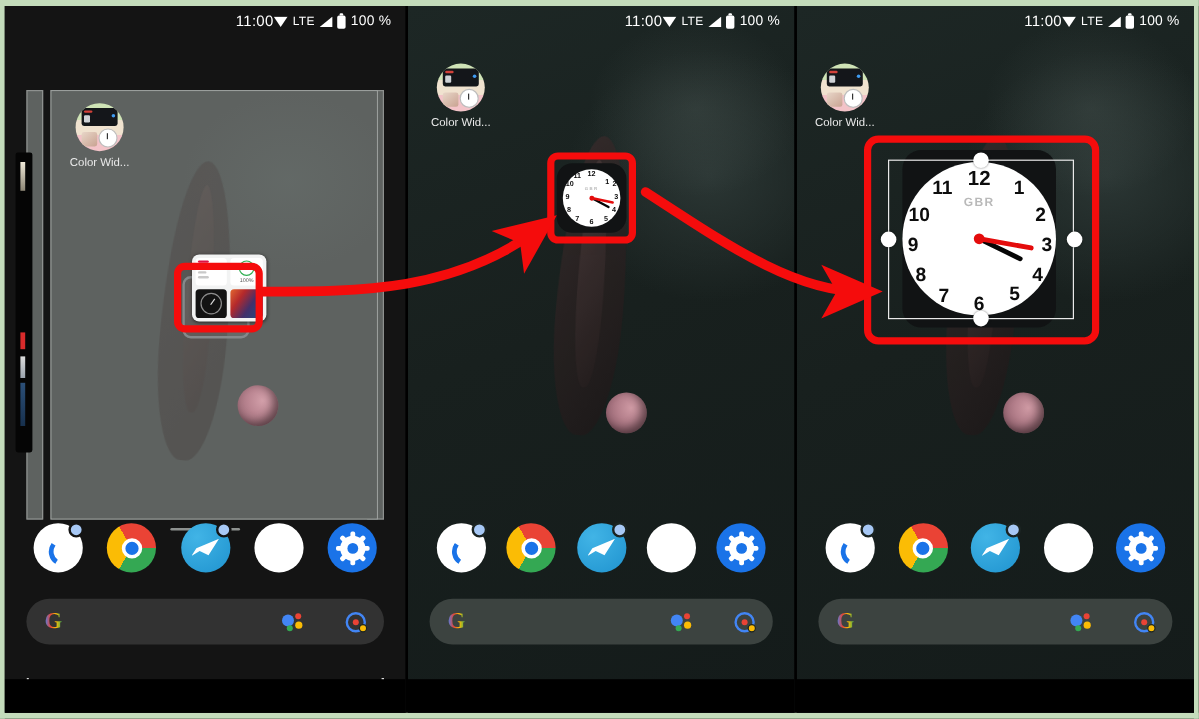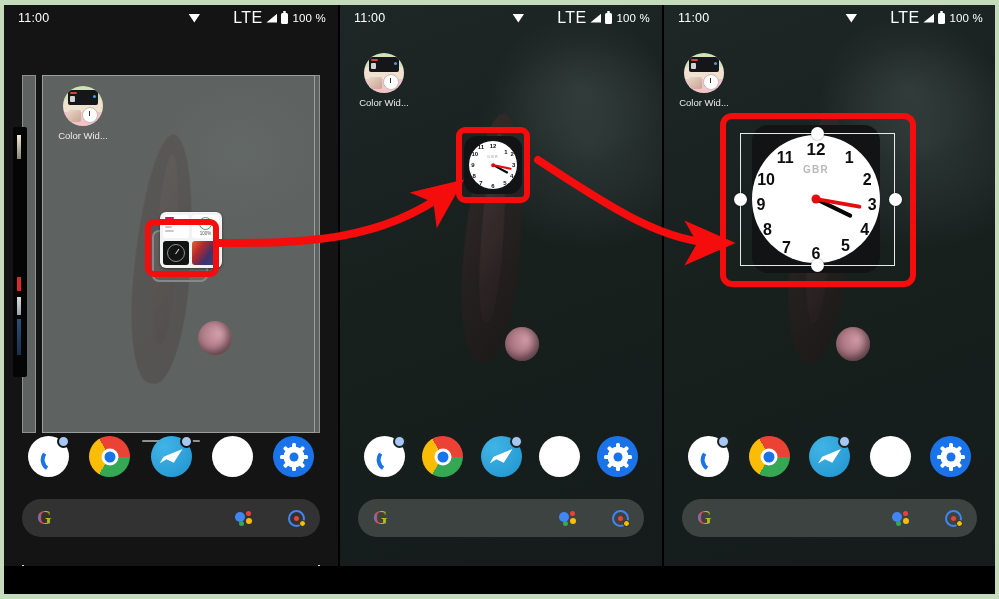--- a/index.html
+++ b/index.html
@@ -30,25 +30,25 @@
   .leaf.inner{width:22px;height:190px;transform:rotate(4deg);
         background:linear-gradient(120deg,#4a3b3b,#241d1d);opacity:.8;}
   .sphere{position:absolute;width:34px;height:34px;border-radius:50%;
         background:radial-gradient(circle at 62% 38%, #cf9aa4 0%, #b5808c 38%, #7d4f5c 100%);
         box-shadow:inset -4px -3px 8px rgba(0,0,0,.45);}
   .glow{position:absolute;width:180px;height:150px;border-radius:50%;
         background:radial-gradient(ellipse at center,rgba(120,135,130,.18),rgba(0,0,0,0) 70%);}
 
   
   .status{position:absolute;left:0;right:0;top:0;height:26px;display:flex;align-items:center;
-          justify-content:space-between;padding:0 12px 0 14px;box-sizing:border-box;
+          justify-content:flex-end;padding:0 12px 0 14px;box-sizing:border-box;
           color:#fff;font-size:12.5px;letter-spacing:.2px;z-index:6;}
   .status .right{display:flex;align-items:center;gap:4px;font-size:11.5px;}
   .wifi{width:12px;height:9px;background:#fff;clip-path:polygon(0 0,100% 0,50% 100%);}
-  .lte{font-size:16px;letter-spacing:.3px;margin-left:29px;}
+  .lte{font-size:10px;letter-spacing:.3px;}
   .sig{width:11px;height:9px;background:#fff;clip-path:polygon(100% 0,100% 100%,0 100%);}
   .batt{width:7px;height:11px;background:#fff;border-radius:1.5px;position:relative;}
   .batt:after{content:"";position:absolute;top:-2px;left:2px;width:3px;height:2px;background:#fff;border-radius:1px;}
 
   
   .cancelbar{position:absolute;top:26px;left:0;right:0;height:38px;display:flex;align-items:center;
              justify-content:center;gap:14px;color:#eee;font-size:14.5px;z-index:7;}
   .xicon{position:relative;width:15px;height:15px;}
   .xicon:before,.xicon:after{content:"";position:absolute;left:0;top:7px;width:15px;height:1.7px;background:#eee;}
   .xicon:before{transform:rotate(45deg);} .xicon:after{transform:rotate(-45deg);}

